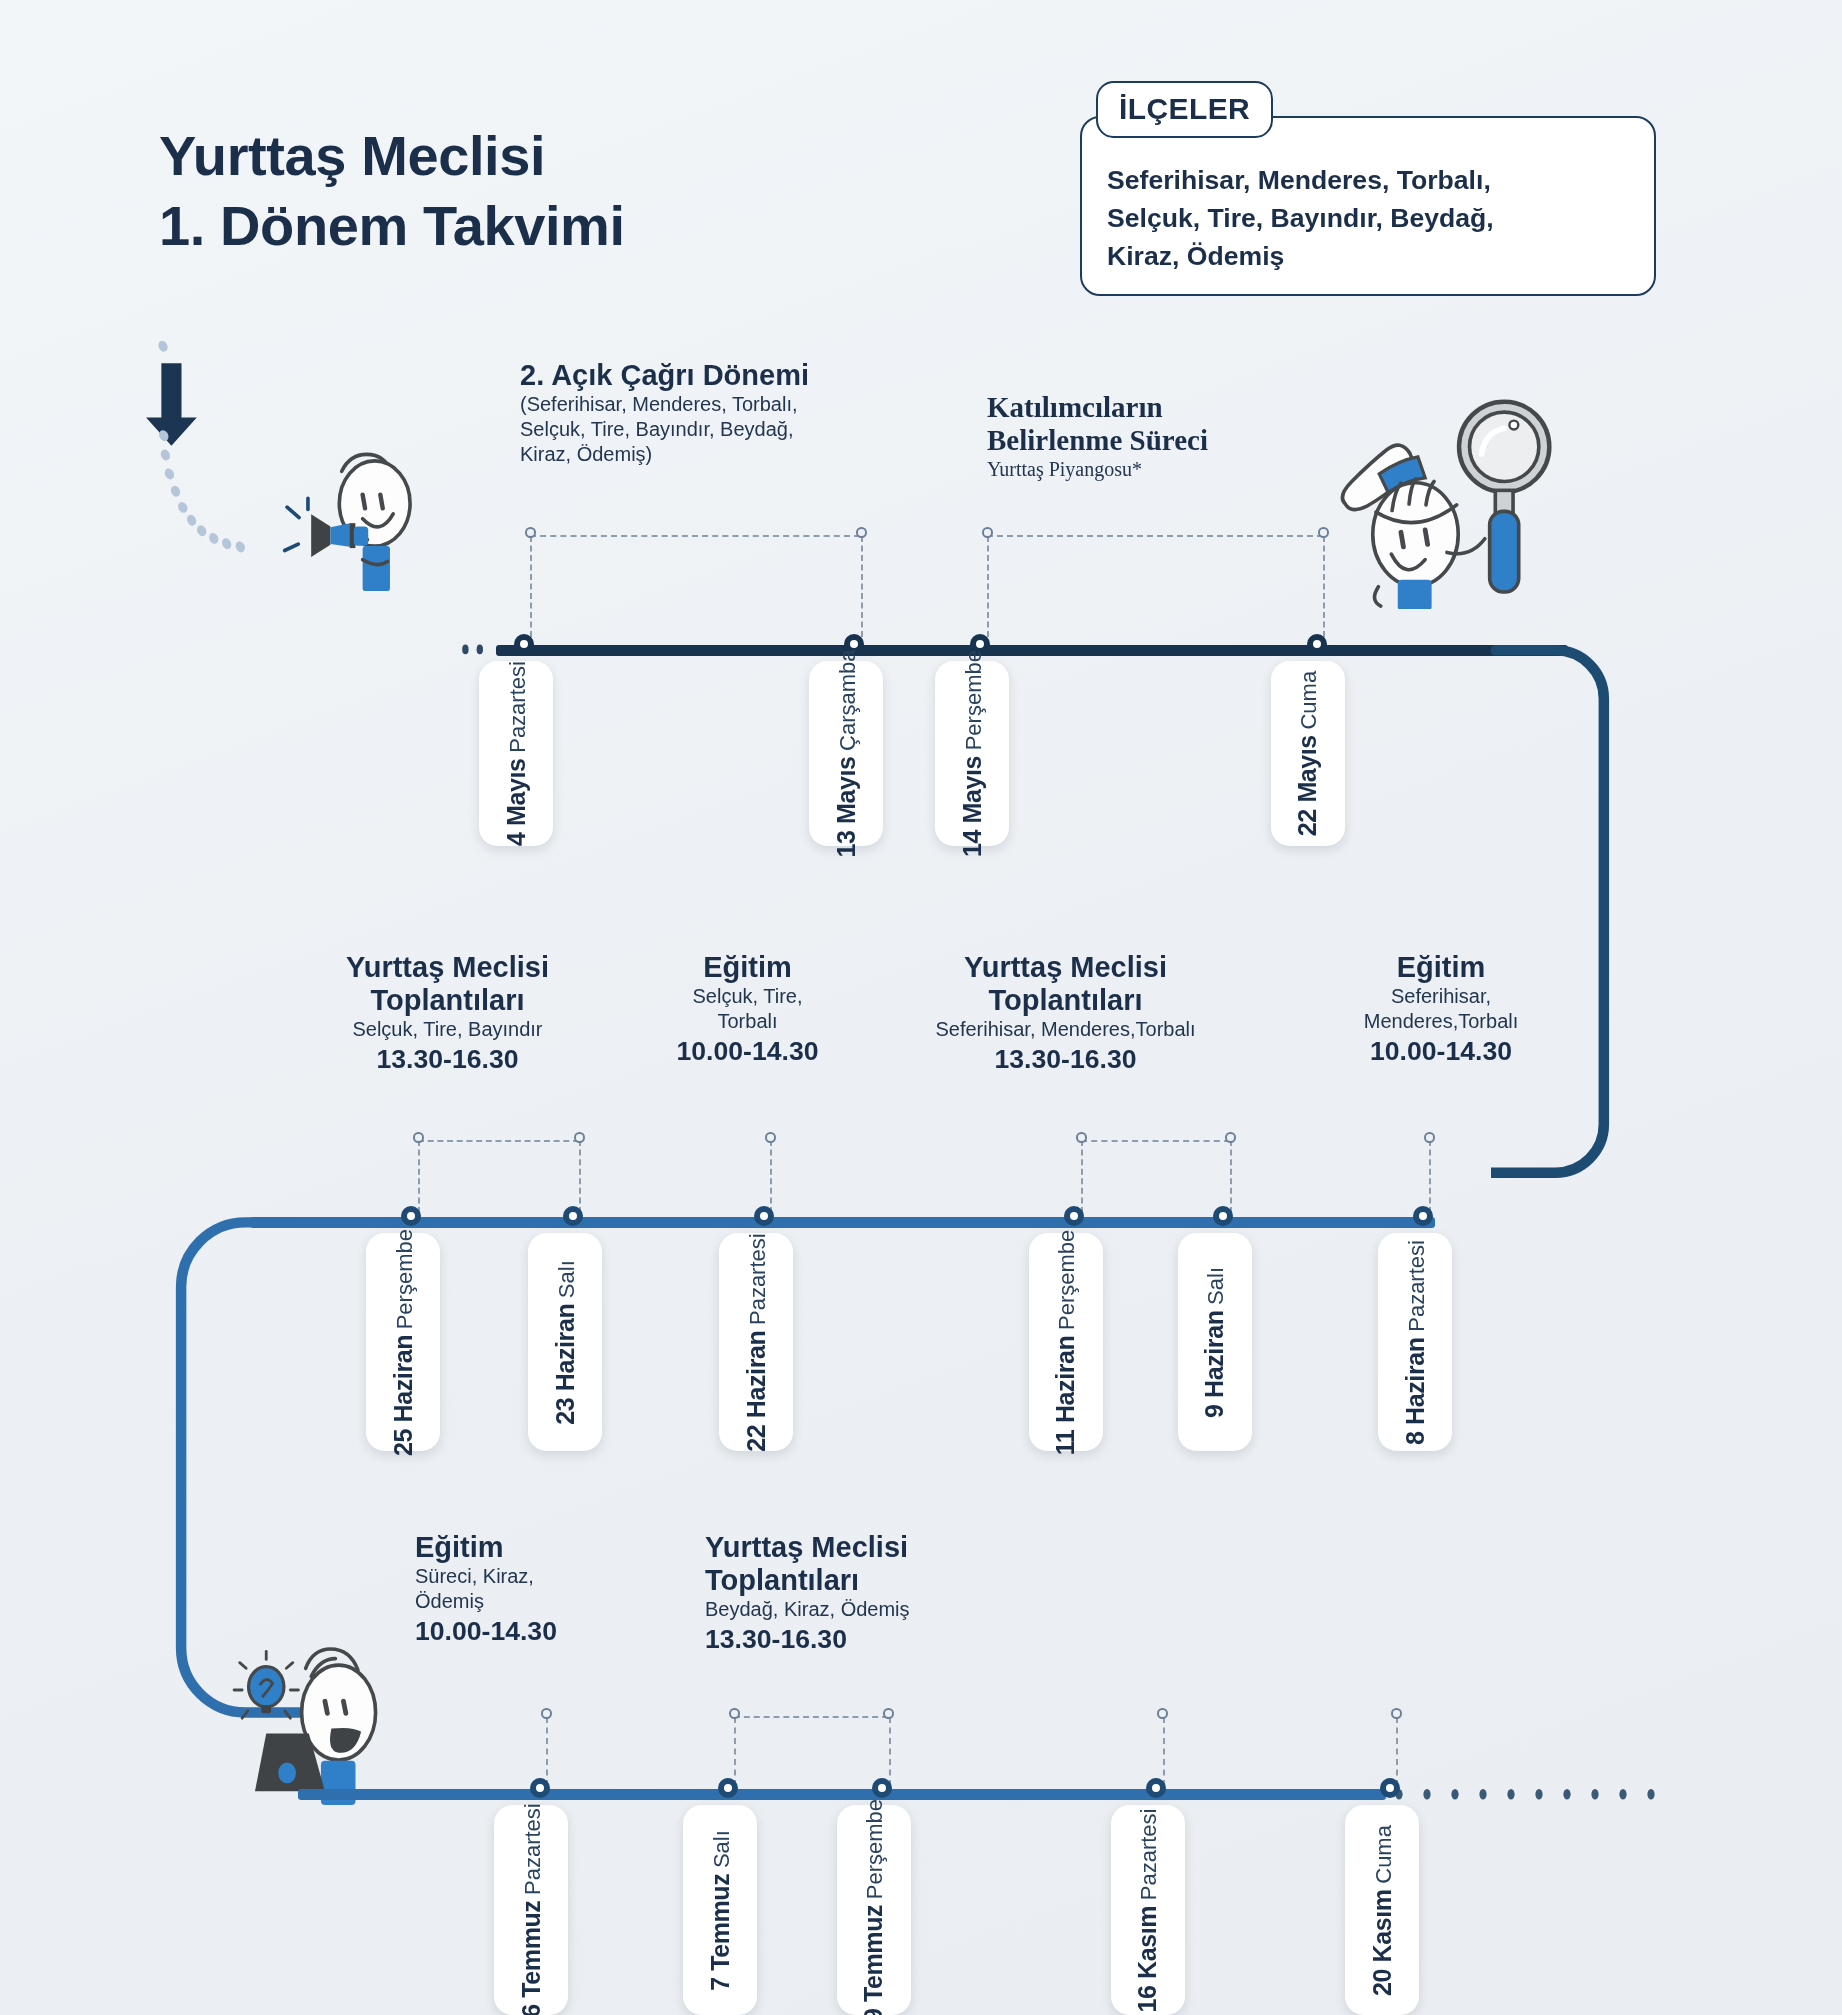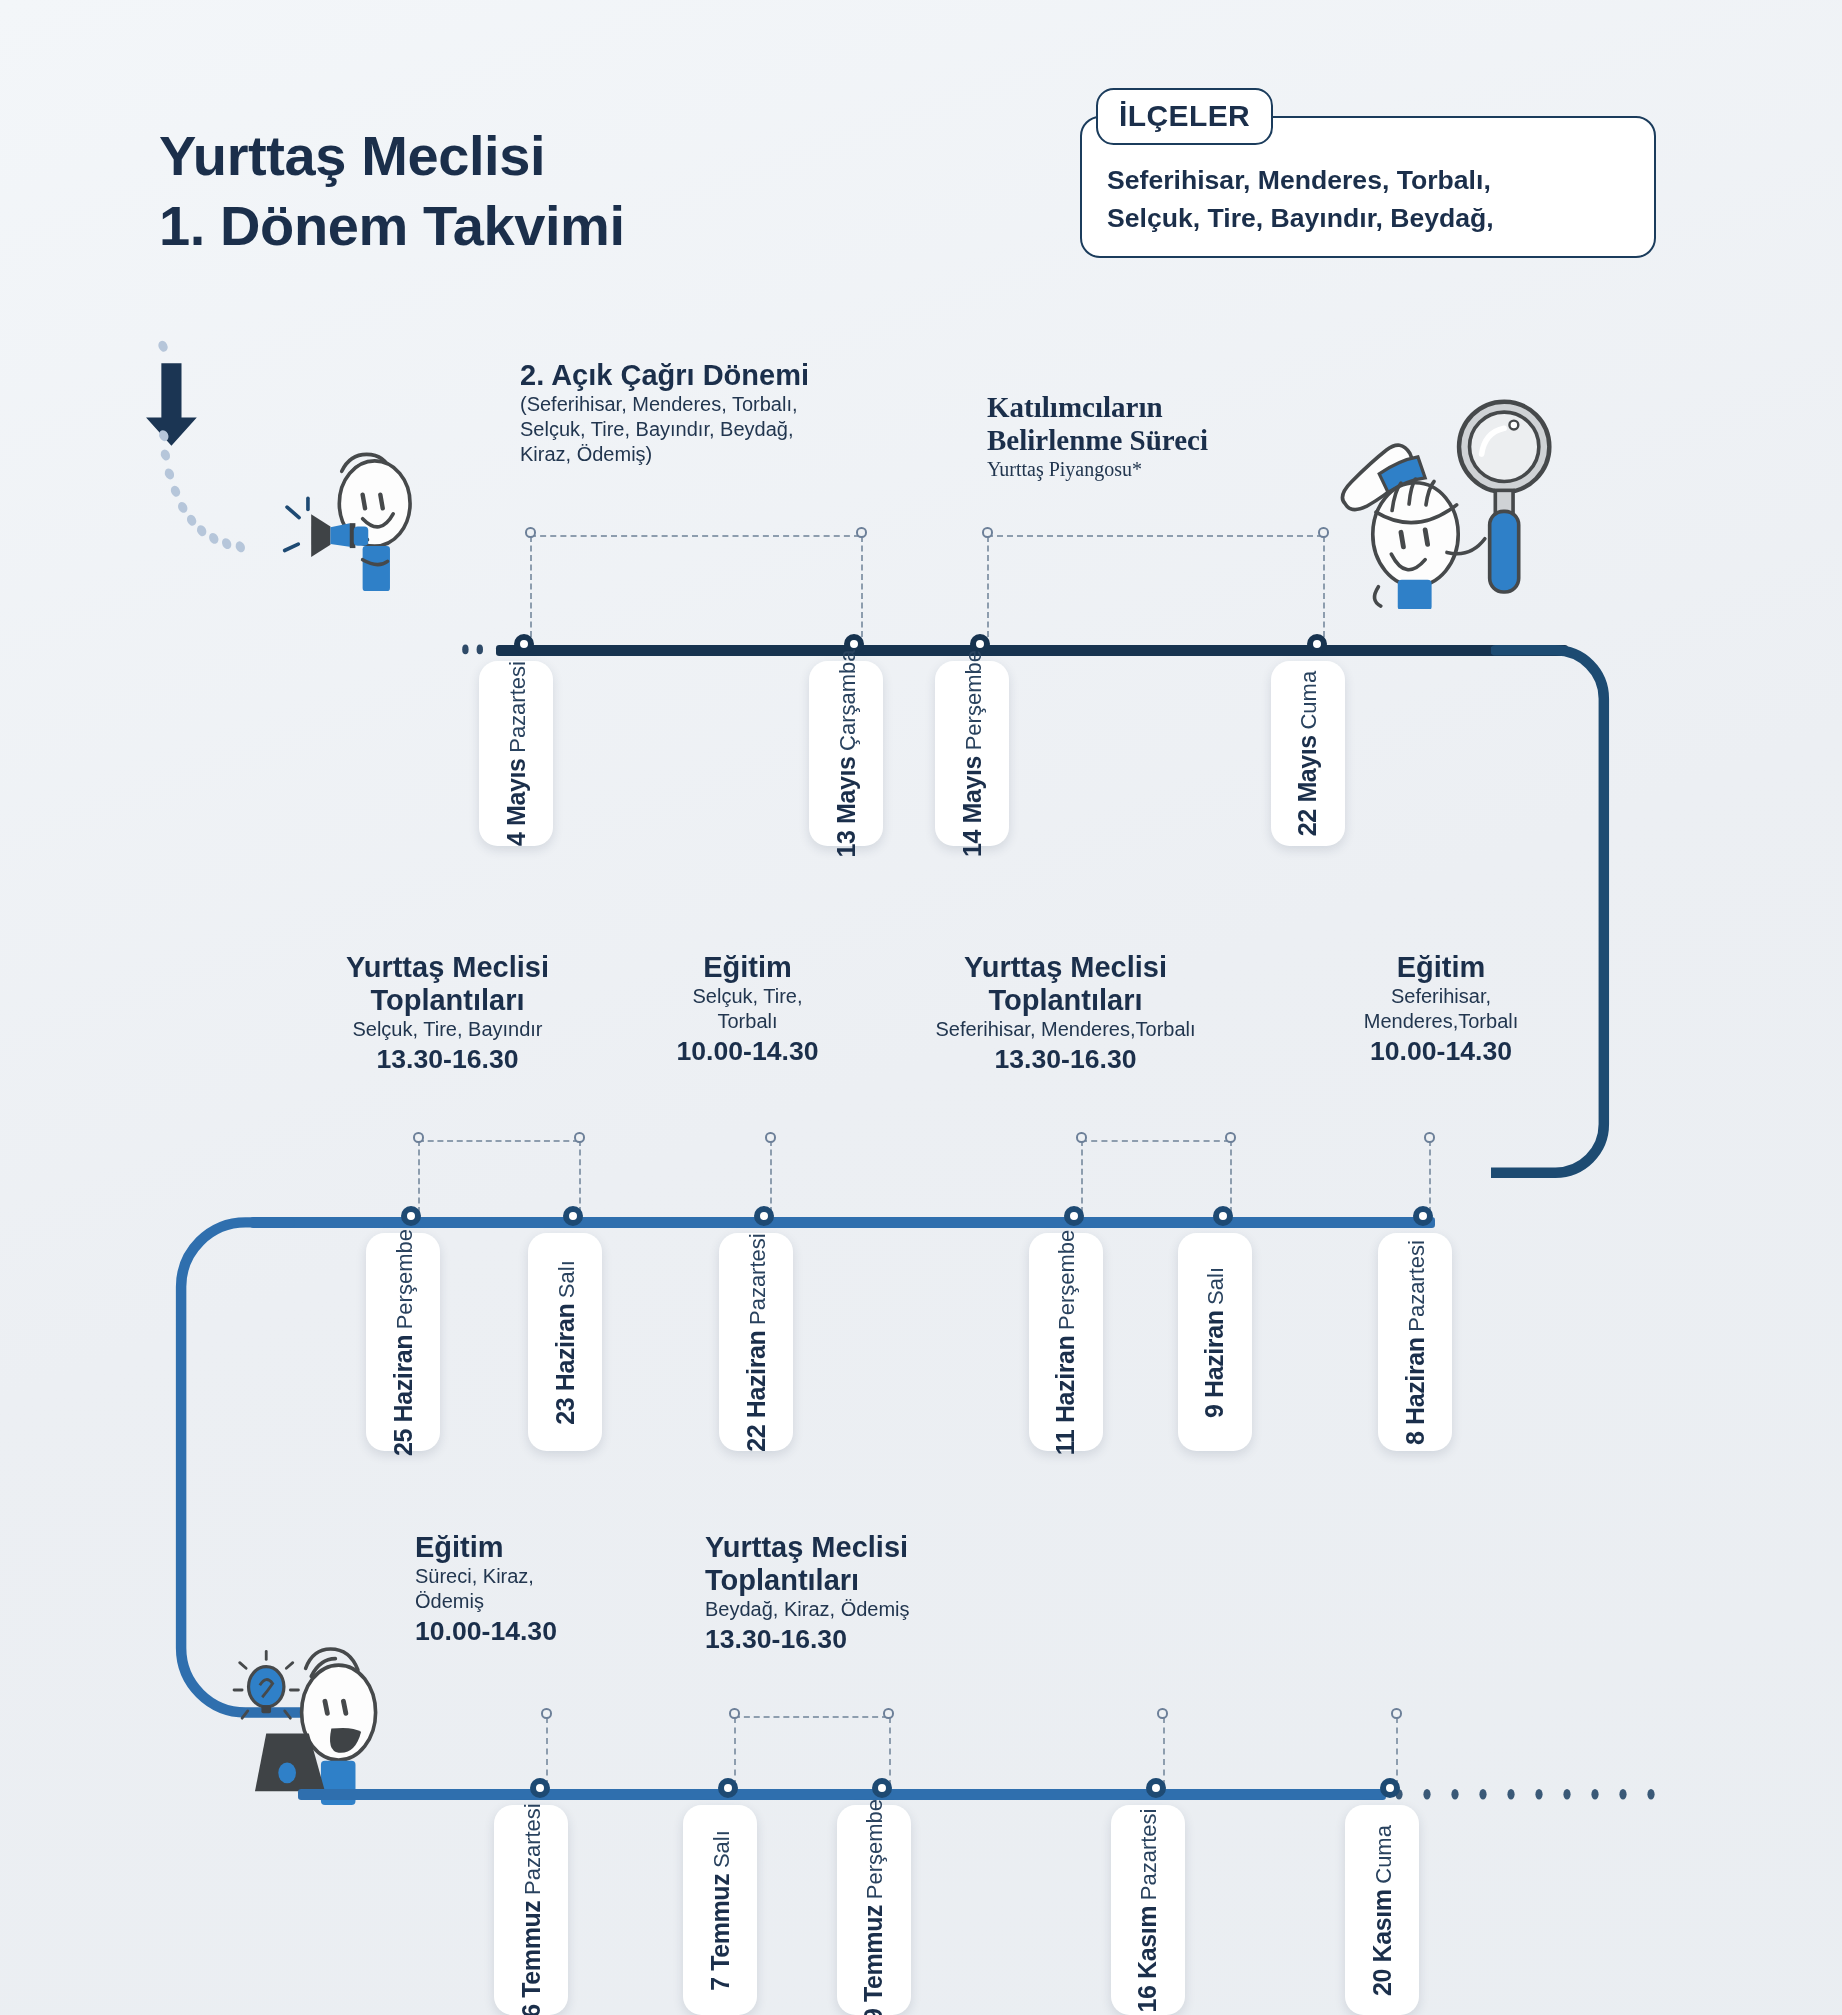--- a/index.html
+++ b/index.html
@@ -22,21 +22,21 @@
     letter-spacing:-0.4px; color:#1b2f4b;
   }
   #page-title .ln { display:block; white-space:nowrap; }
 
   
   #ilceler-card { left:1080px; top:81px; width:576px; }
   #ilceler-tab {
     position:absolute; left:16px; top:0; z-index:3;
     background:#ffffff; border:2.8px solid #1b3c5c; border-radius:17.7px;
     padding:8.9px 21px 9.7px 21px;
-    font-size:30px; font-weight:800; letter-spacing:0.4px; color:#1b2f4b;margin-top:7px;
+    font-size:30px; font-weight:800; letter-spacing:0.4px; color:#1b2f4b;
   }
   #ilceler-body {
     position:absolute; left:0; top:35px; width:576px;
     background:#ffffff; border:2.8px solid #1b3c5c; border-radius:20px;
     padding:44px 24px 18.5px 25px;
     font-size:26.6px; font-weight:700; line-height:1.42; color:#1b2f4b;
   }
   #ilceler-body div { white-space:nowrap; }
 
   
@@ -87,20 +87,21 @@
   <div class="abs" id="page-title">
     <span class="ln">Yurttaş Meclisi</span>
     <span class="ln">1. Dönem Takvimi</span>
   </div>
 
   <div class="abs" id="ilceler-card" style="height:210px;">
     <div id="ilceler-tab">İLÇELER</div>
     <div id="ilceler-body">
       <div>Seferihisar, Menderes, Torbalı,</div>
       <div>Selçuk, Tire, Bayındır, Beydağ,</div>
+      <div>Kiraz, Ödemiş</div>
     </div>
   </div>
 
   <svg class="abs" style="left:137px; top:343px; width:371px; height:282px;" viewBox="0 0 920 700" width="371" height="282">
     <path d="M60 50 L60 185 L22 185 L85 255 L148 185 L110 185 L110 50 Z" fill="#1b3553"></path>
   </svg>
   <svg class="abs" style="left:137px; top:339px; width:371px; height:290px;" viewBox="0 0 920 720" width="371" height="290">
     <g fill="#b6c6da">
       <ellipse cx="64" cy="18" rx="11" ry="14" transform="rotate(-25 64 18)"></ellipse>
       <ellipse cx="66" cy="240" rx="11" ry="14" transform="rotate(-25 66 240)"></ellipse>

